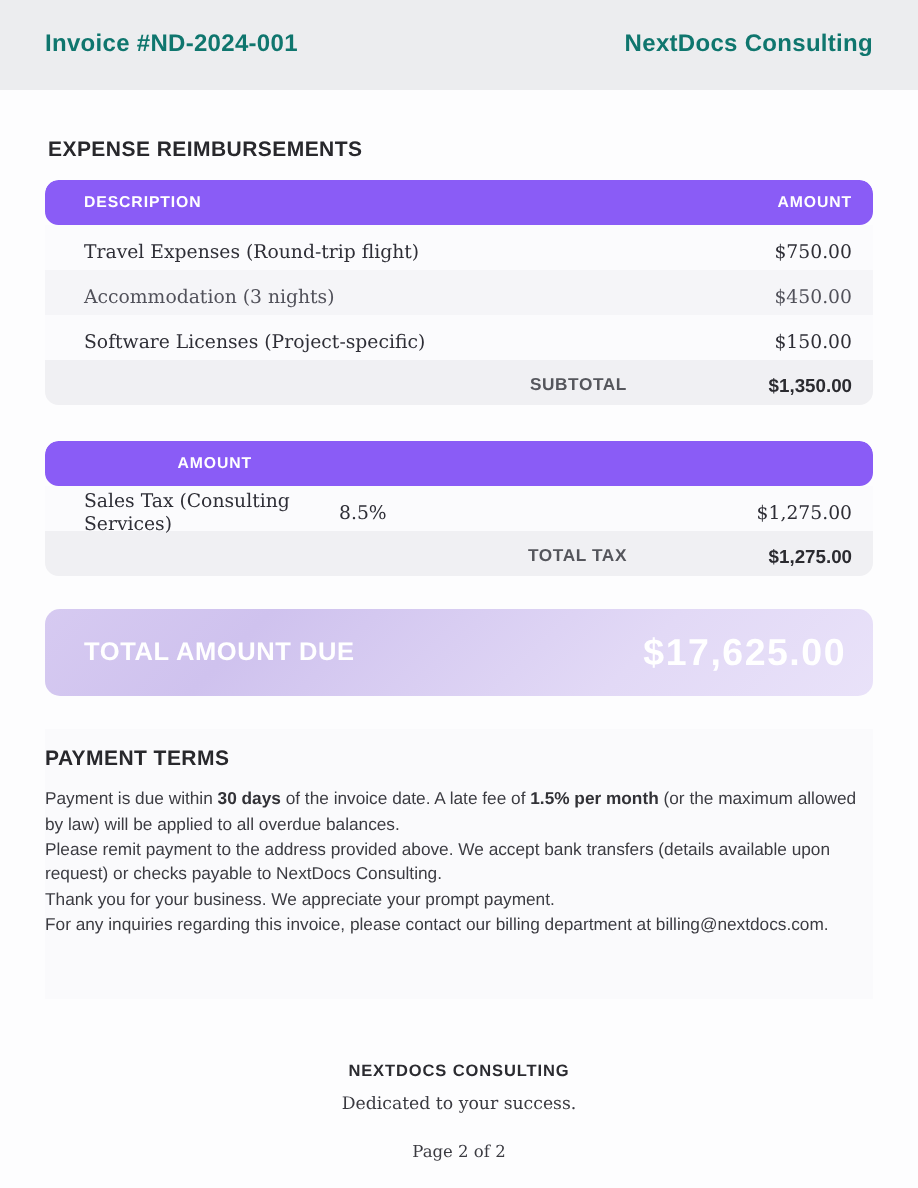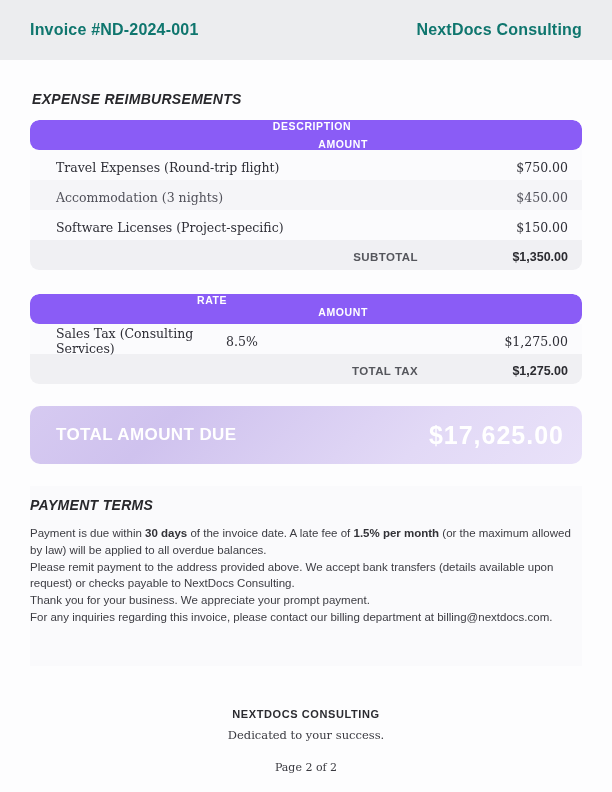--- a/index.html
+++ b/index.html
@@ -20,33 +20,33 @@
     padding: 0 30px;
   }
   .top-bar .inv-no, .top-bar .company {
     font-size: 16px; font-weight: bold; color: #0f766e; letter-spacing: 0.2px;
   }
 
   .content { padding: 0 30px; }
 
   h2.section-title {
     font-size: 14px; font-weight: bold; color: #28282c;
-    letter-spacing: 0.3px; margin: 0 0 13px 2px; font-style: italic;
+    letter-spacing: 0.3px; margin: 0 0 13px 2px;
   }
   .sec-expense { margin-top: 31px; }
   .sec-tax { margin-top: 24px; }
 
   
   .tbl { border-radius: 9px; overflow: hidden; }
   .thead {
     background: #8a5cf6; color: #ffffff;
     display: flex; align-items: center;
     height: 30px; padding: 0 14px 0 26px;
     border-radius: 9px;
-    font-size: 10.5px; font-weight: bold; letter-spacing: 0.6px; flex-direction: column;
+    font-size: 10.5px; font-weight: bold; letter-spacing: 0.6px;
   }
   .trow {
     display: flex; align-items: center;
     height: 30px; padding: 4px 14px 0 26px;
     font-family: "DejaVu Serif", serif;
     font-size: 12.5px; color: #2e2e36;
   }
   .trow.odd  { background: #fbfbfd; }
   .trow.even { background: #f5f5f8; color: #51515a; }
   .trow.total {
@@ -141,21 +141,20 @@
         <div class="trow total">
           <span class="total-label">SUBTOTAL</span>
           <span class="total-amt">$1,350.00</span>
         </div>
       </div>
     </div>
 
     <div class="sec-tax">
       <div class="tbl">
         <div class="thead">
-          <span class="c-rate">RATE</span>
           <span class="c-amt">AMOUNT</span>
         </div>
         <div class="trow odd">
           <span class="c-desc">Sales Tax (Consulting Services)</span>
           <span class="c-rate">8.5%</span>
           <span class="c-amt">$1,275.00</span>
         </div>
         <div class="trow total">
           <span class="total-label">TOTAL TAX</span>
           <span class="total-amt">$1,275.00</span>

